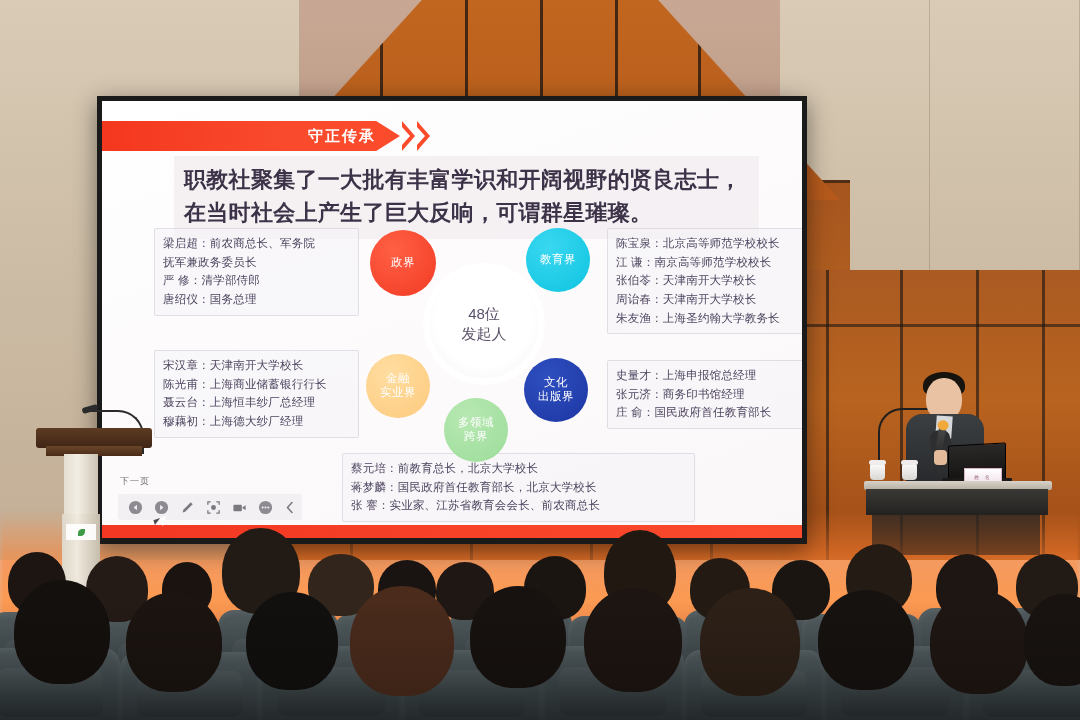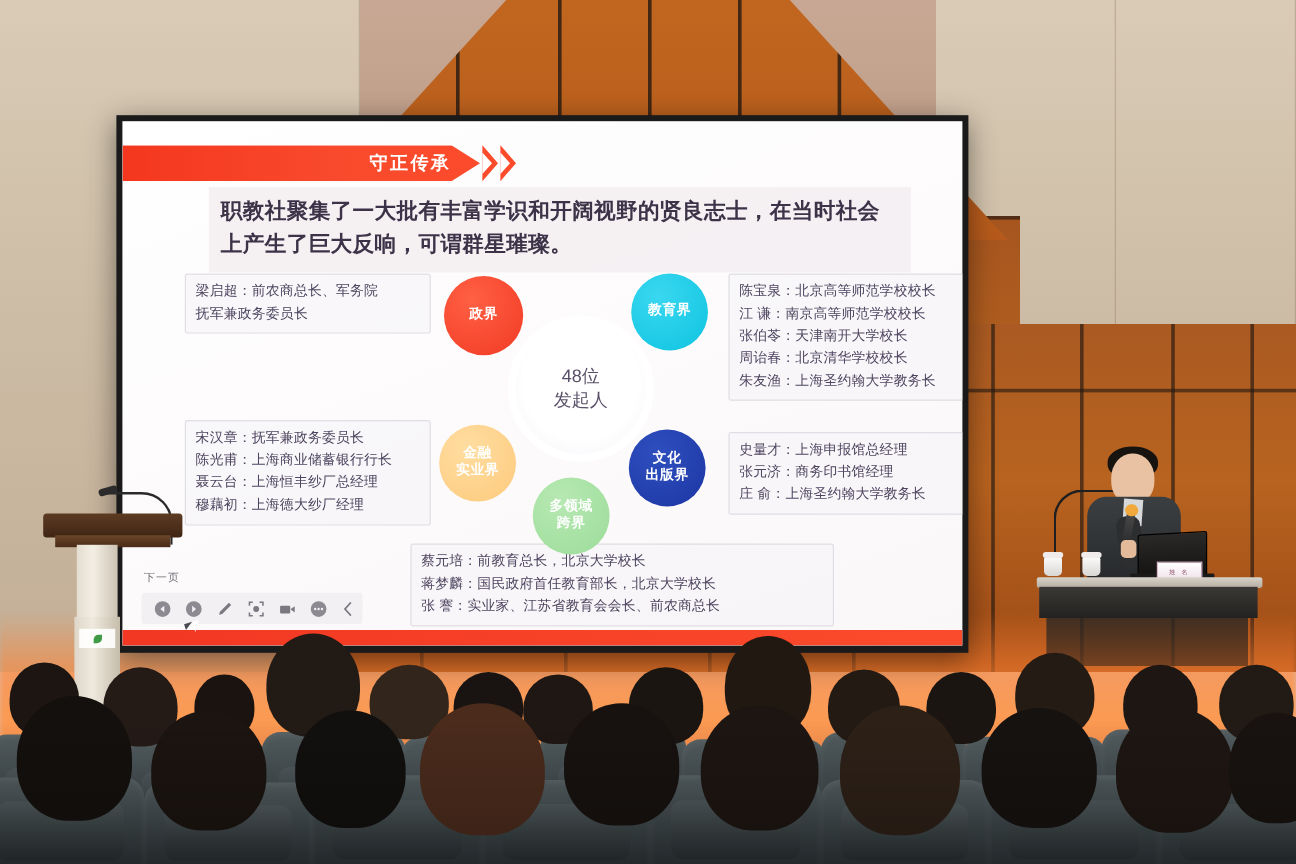--- a/index.html
+++ b/index.html
@@ -111,21 +111,21 @@
     border-top: 9px solid transparent; border-bottom: 9px solid transparent;
     border-left: 8px solid #ffffff;
   }
 
   
   #headline {
     position: absolute; left: 72px; top: 55px;
     width: 585px; padding: 7px 10px 9px 10px;
     background: rgba(243,238,240,0.80);
     color: #3c3348;
-    font-size: 18px; font-weight: bold; line-height: 1.52;
+    font-size: 22px; font-weight: bold; line-height: 1.52;
     letter-spacing: 0.3px;
   }
 
   
   #content {
     position: absolute; left: 0; right: 0; top: 125px; bottom: 22px;
   }
   .info-box {
     position: absolute;
     background: rgba(246,244,247,0.62);
@@ -146,21 +146,21 @@
 
   
   #diagram {
     position: absolute; left: 262px; top: 0px;
     width: 240px; height: 240px;
   }
   .bubble {
     position: absolute; border-radius: 50%;
     display: flex; flex-direction: column;
     align-items: center; justify-content: center;
-    color: #ffffff; font-weight: bold; font-size: 11.5px;
+    color: #ffffff; font-weight: normal; font-size: 11.5px;
     line-height: 1.18; text-align: center; letter-spacing: 0.5px;
   }
   #hub {
     position: absolute; left: 66px; top: 44px;
     width: 108px; height: 108px; border-radius: 50%;
     background: radial-gradient(circle at 50% 45%, #ffffff 60%, #f3f0f6 100%);
     box-shadow: 0 0 0 7px rgba(255,255,255,0.9);
     display: flex; flex-direction: column; align-items: center; justify-content: center;
     color: #5a5068; font-size: 15px; line-height: 1.35; text-align: center;
   }
@@ -406,41 +406,43 @@
         <div class="chev"></div>
       </div>
 
       <div id="headline">职教社聚集了一大批有丰富学识和开阔视野的贤良志士，在当时社会上产生了巨大反响，可谓群星璀璨。</div>
 
       <div id="content">
 
         <div class="info-box" id="box-tl">
           <div class="info-line">梁启超：前农商总长、军务院</div>
           <div class="info-line">抚军兼政务委员长</div>
+          <div class="info-line">严  修：清学部侍郎</div>
+          <div class="info-line">唐绍仪：国务总理</div>
         </div>
 
         <div class="info-box" id="box-bl">
-          <div class="info-line">宋汉章：抚军兼政务委员长</div>
+          <div class="info-line">宋汉章：天津南开大学校长</div>
           <div class="info-line">陈光甫：上海商业储蓄银行行长</div>
           <div class="info-line">聂云台：上海恒丰纱厂总经理</div>
           <div class="info-line">穆藕初：上海德大纱厂经理</div>
         </div>
 
         <div class="info-box" id="box-tr">
           <div class="info-line">陈宝泉：北京高等师范学校校长</div>
           <div class="info-line">江  谦：南京高等师范学校校长</div>
           <div class="info-line">张伯苓：天津南开大学校长</div>
-          <div class="info-line">周诒春：北京清华学校校长</div>
+          <div class="info-line">周诒春：天津南开大学校长</div>
           <div class="info-line">朱友渔：上海圣约翰大学教务长</div>
         </div>
 
         <div class="info-box" id="box-br">
           <div class="info-line">史量才：上海申报馆总经理</div>
           <div class="info-line">张元济：商务印书馆经理</div>
-          <div class="info-line">庄  俞：上海圣约翰大学教务长</div>
+          <div class="info-line">庄  俞：国民政府首任教育部长</div>
         </div>
 
         <div class="info-box" id="box-bc">
           <div class="info-line">蔡元培：前教育总长，北京大学校长</div>
           <div class="info-line">蒋梦麟：国民政府首任教育部长，北京大学校长</div>
           <div class="info-line">张  謇：实业家、江苏省教育会会长、前农商总长</div>
         </div>
 
         <div id="diagram">
           <div id="hub">

